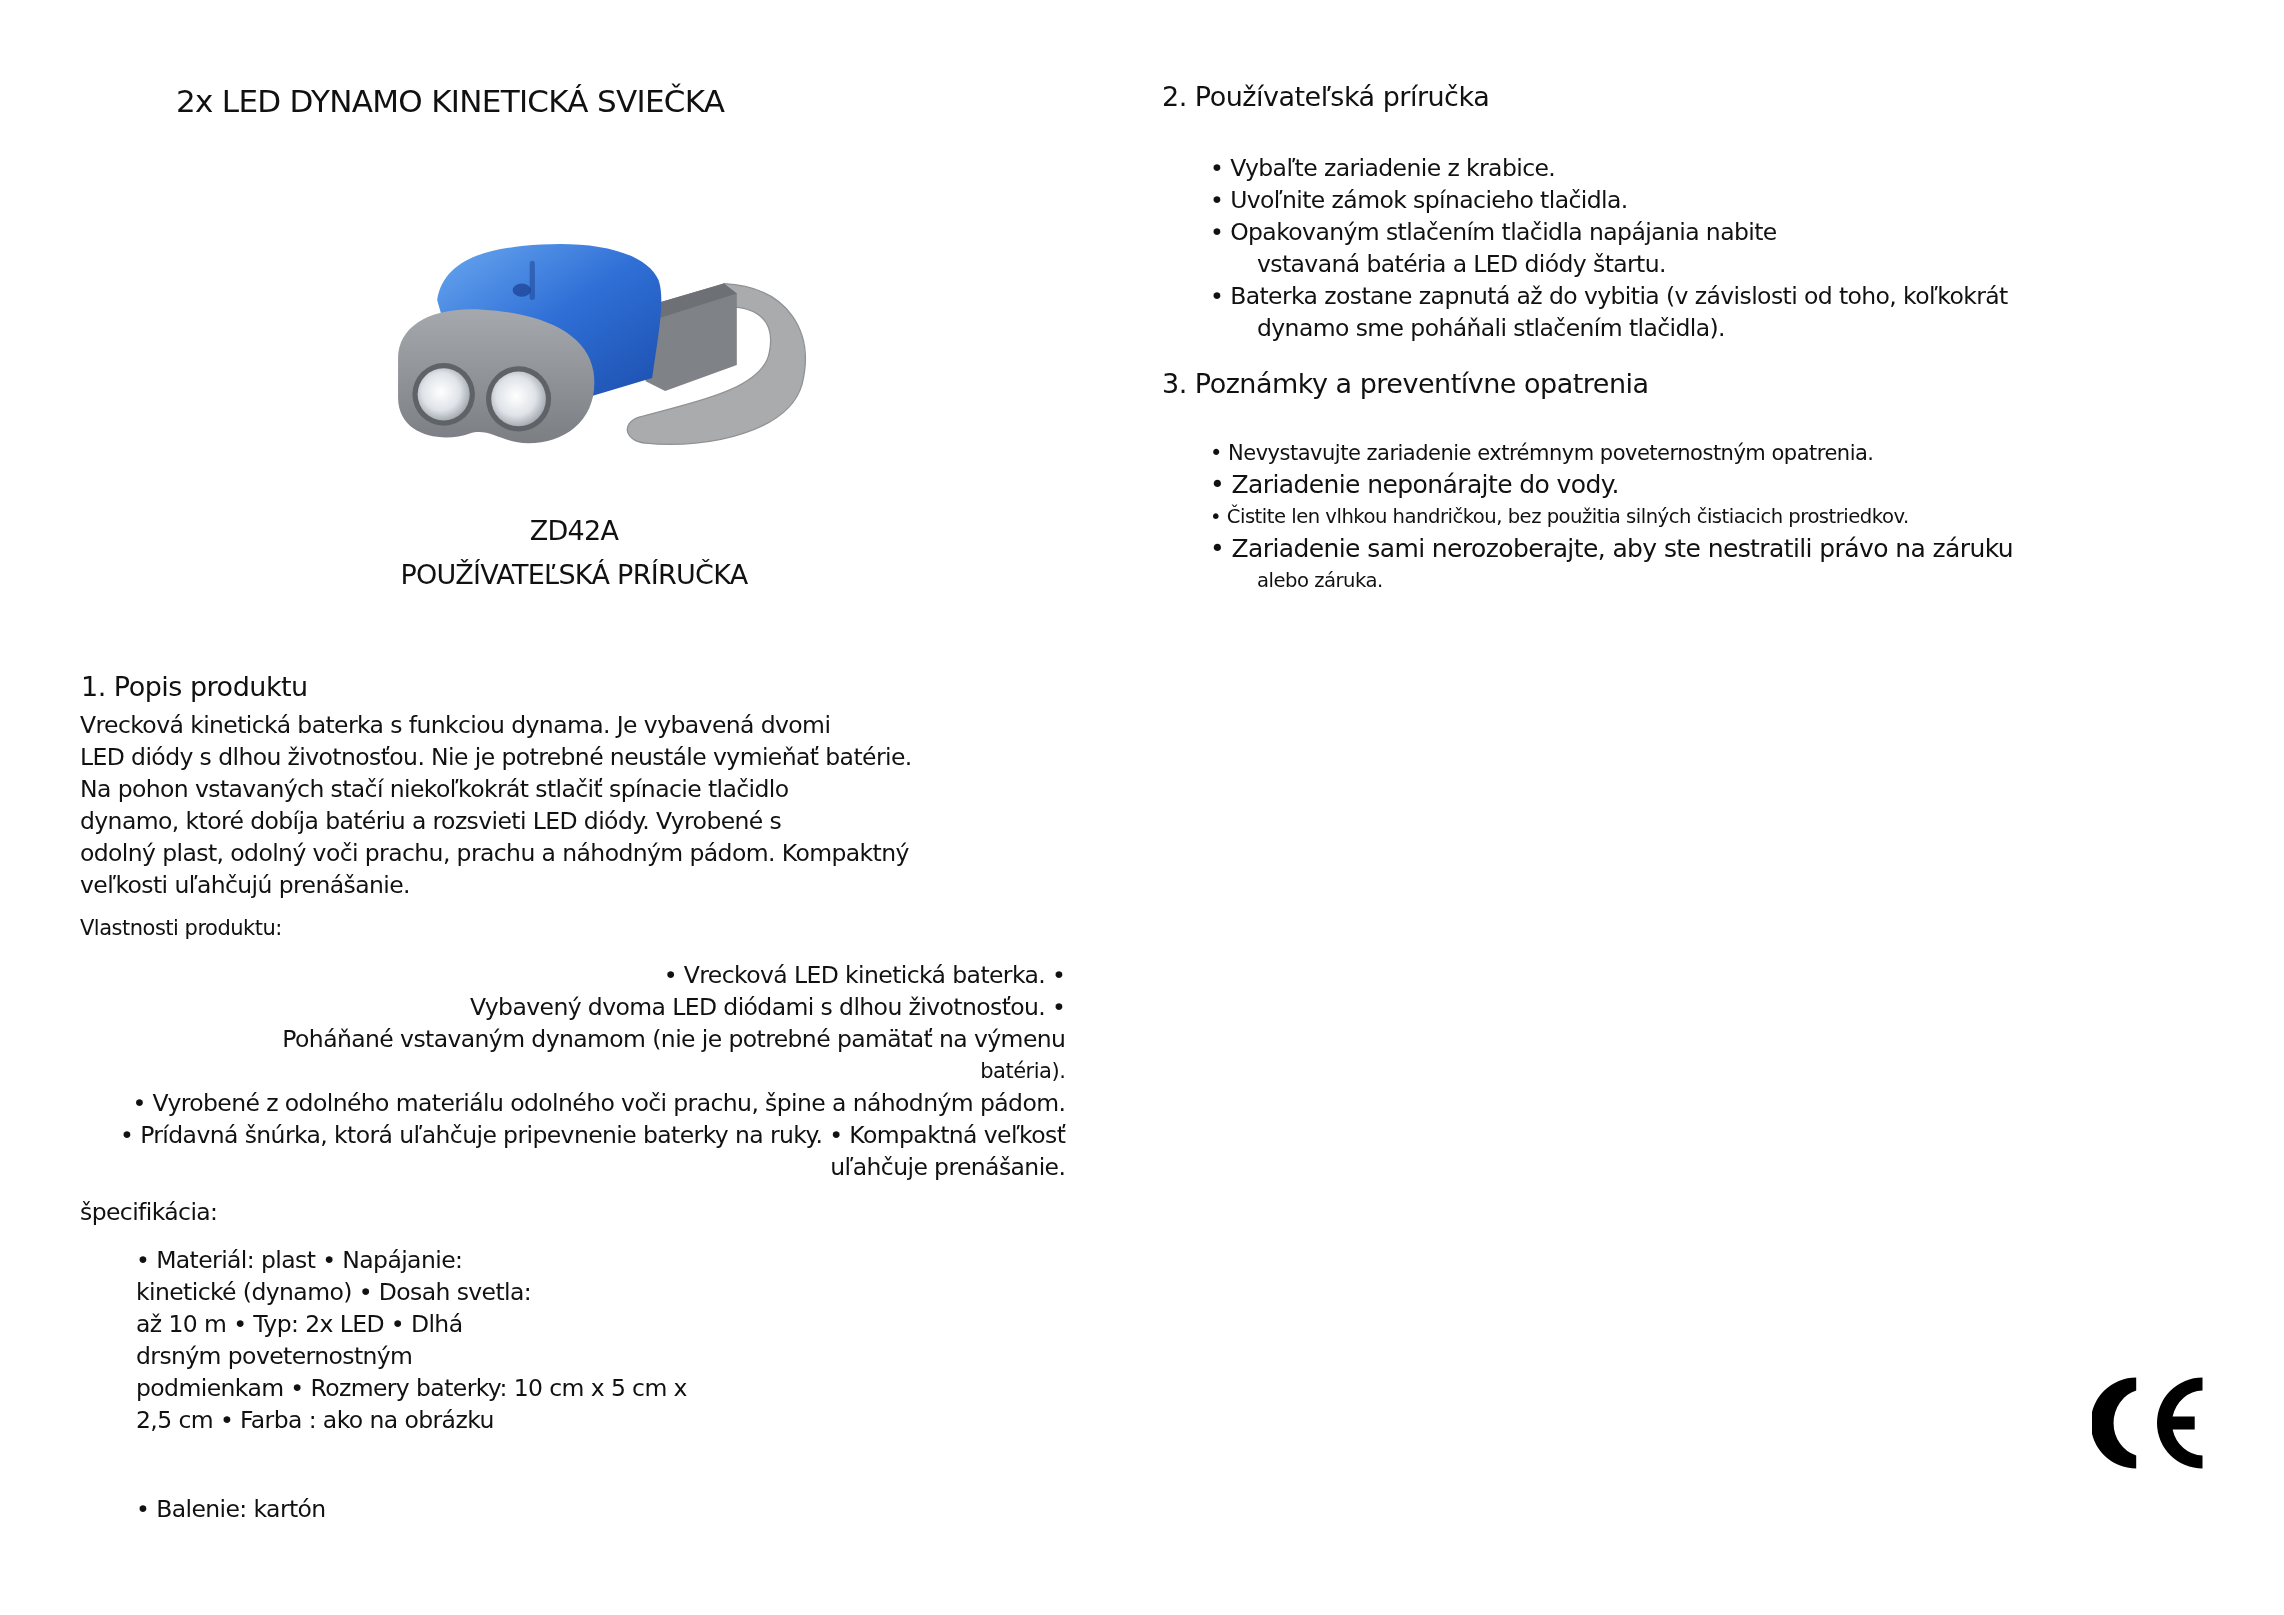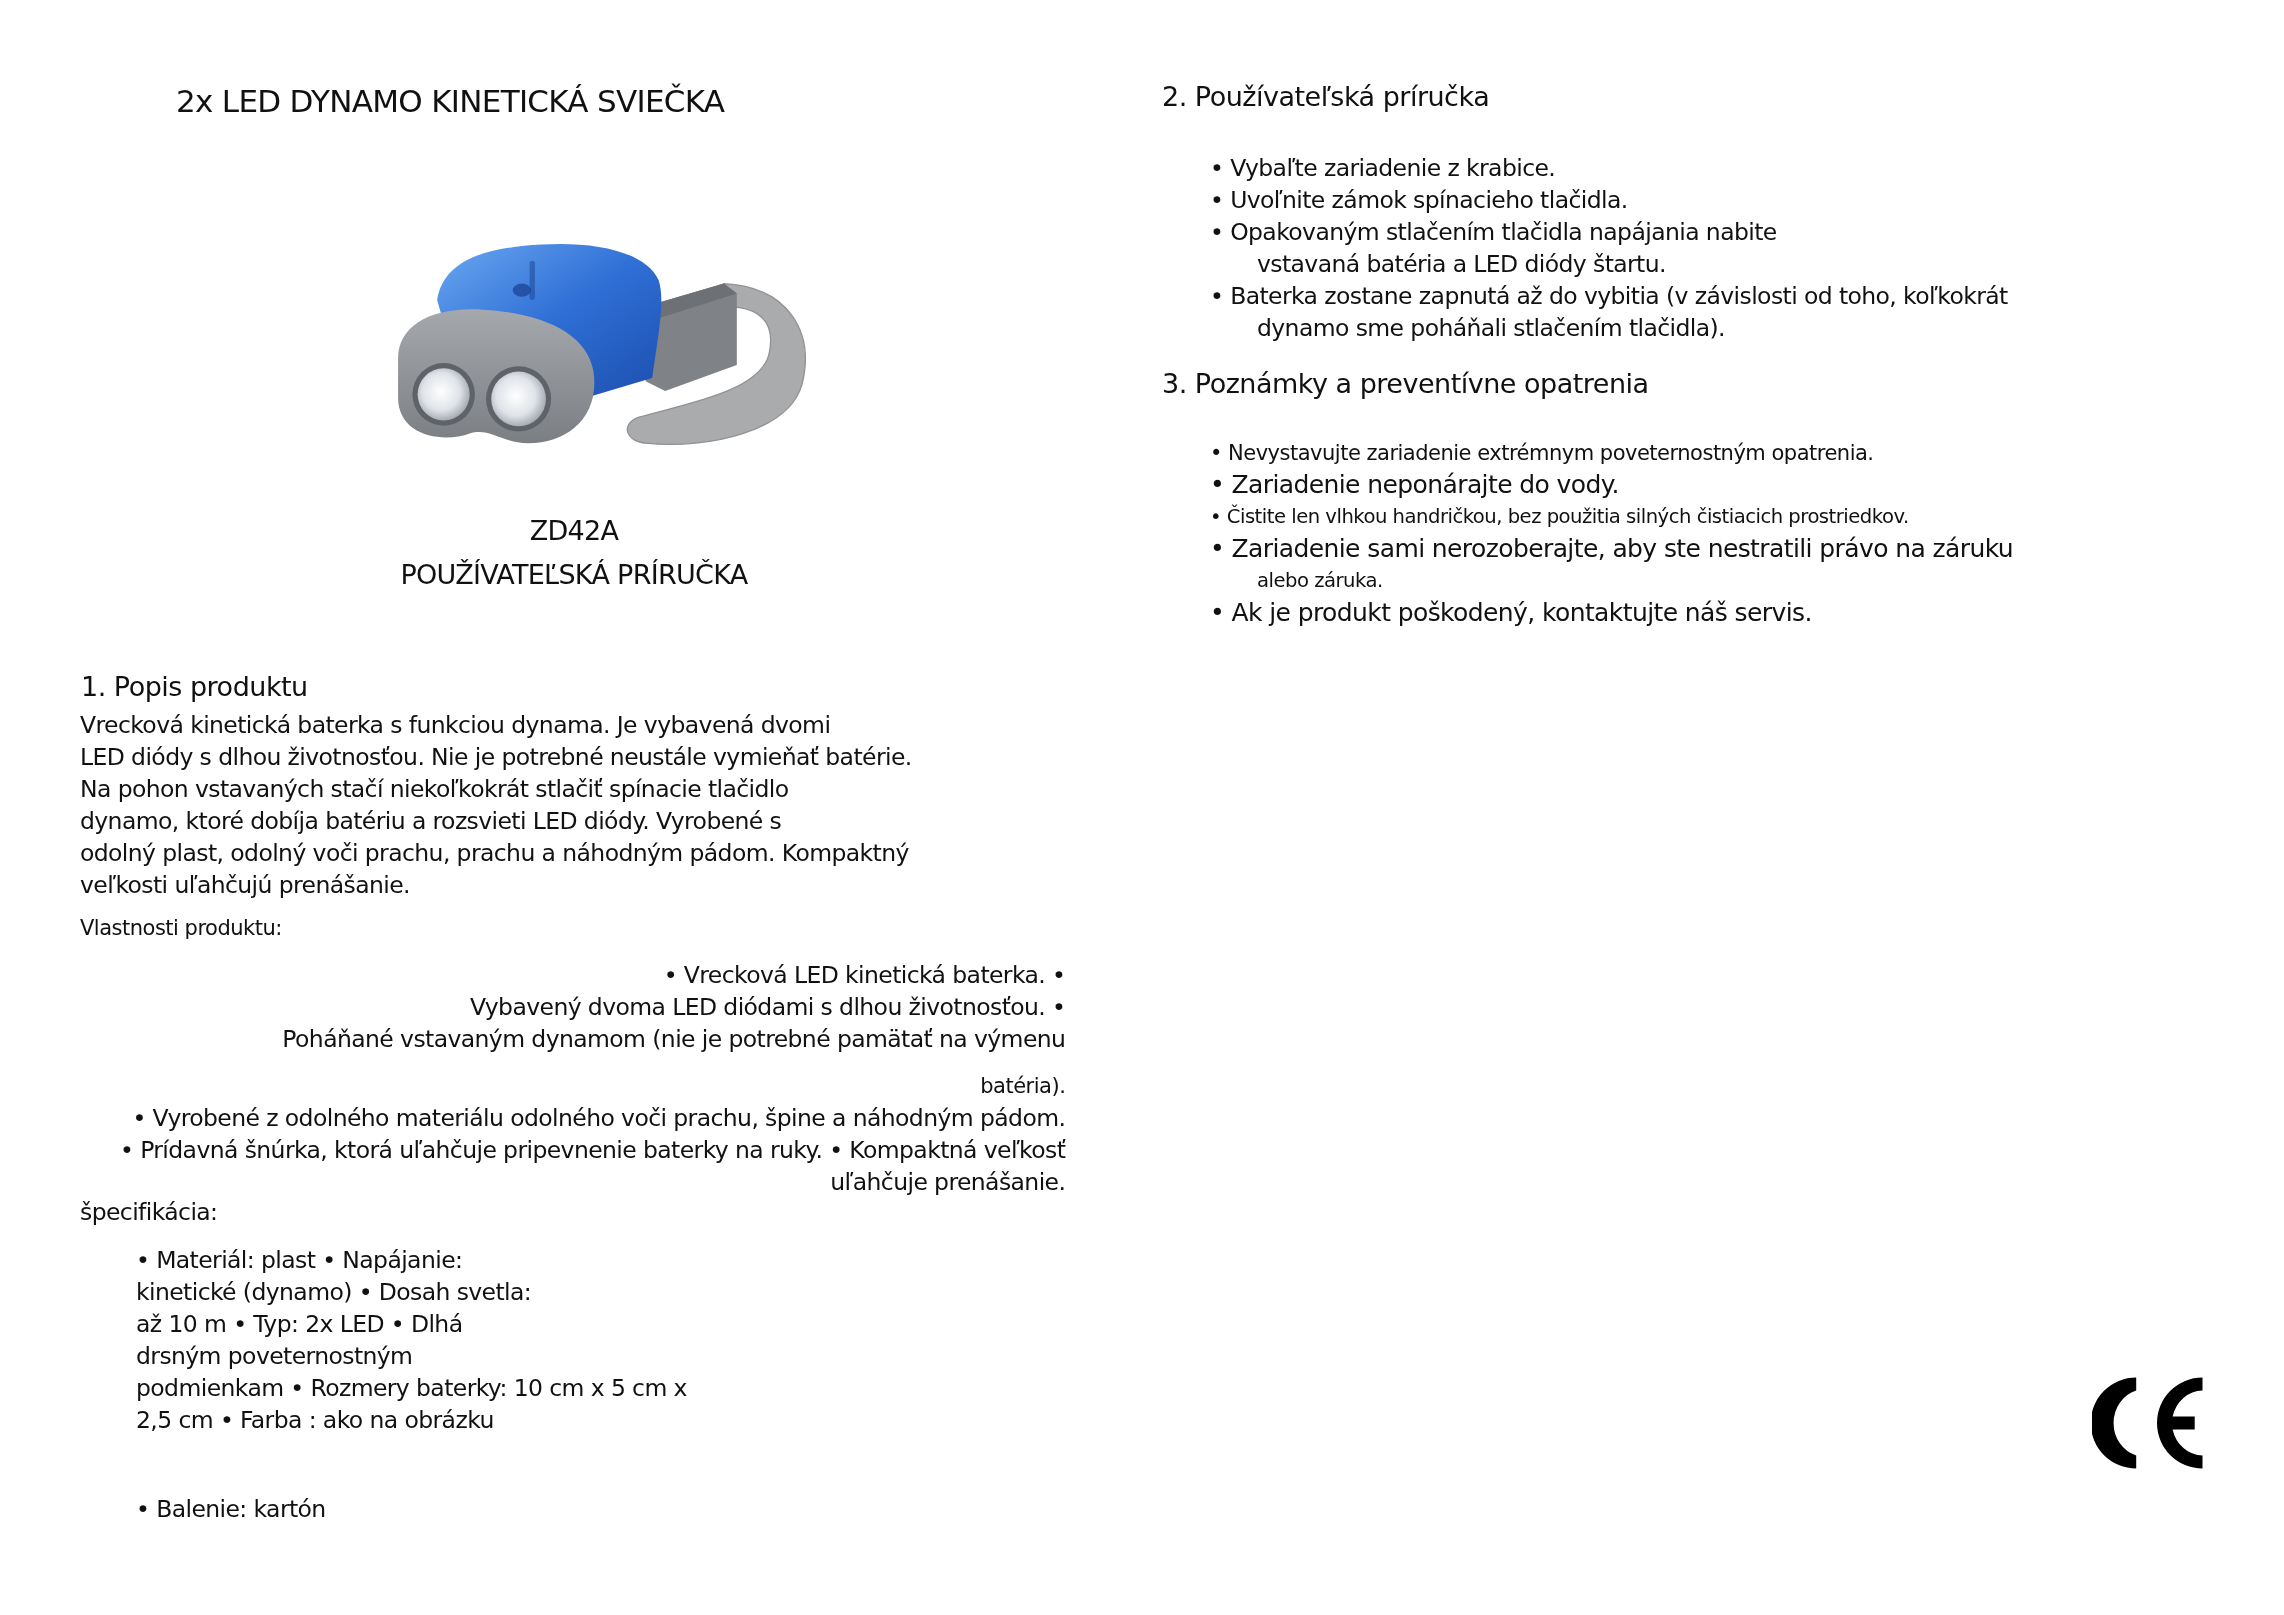--- a/index.html
+++ b/index.html
@@ -111,21 +111,21 @@
   <span class="line">dynamo, ktoré dobíja batériu a rozsvieti LED diódy. Vyrobené s</span>
   <span class="line">odolný plast, odolný voči prachu, prachu a náhodným pádom. Kompaktný</span>
   <span class="line">veľkosti uľahčujú prenášanie.</span>
 </div>
 
 <div class="abs props-head">Vlastnosti produktu:</div>
 <div class="abs txt props-list">
   <span class="line">• Vrecková LED kinetická baterka. •</span>
   <span class="line">Vybavený dvoma LED diódami s dlhou životnosťou. •</span>
   <span class="line">Poháňané vstavaným dynamom (nie je potrebné pamätať na výmenu</span>
-  <span class="line txt-sm" style="padding-left:40px;line-height:32px;margin-top:15px;">batéria).</span>
+  <span class="line txt-sm" style="padding-left:40px;line-height:32px;">batéria).</span>
   <span class="line">• Vyrobené z odolného materiálu odolného voči prachu, špine a náhodným pádom.</span>
   <span class="line">• Prídavná šnúrka, ktorá uľahčuje pripevnenie baterky na ruky. • Kompaktná veľkosť</span>
   <span class="line">uľahčuje prenášanie.</span>
 </div>
 
 <div class="abs spec-head">špecifikácia:</div>
 <div class="abs txt spec-list">
   <span class="line">• Materiál: plast • Napájanie:</span>
   <span class="line">kinetické (dynamo) • Dosah svetla:</span>
   <span class="line">až 10 m • Typ: 2x LED • Dlhá</span>
@@ -145,21 +145,20 @@
   <span class="line indent2">dynamo sme poháňali stlačením tlačidla).</span>
 </div>
 
 <div class="abs h-section sec3-head">3. Poznámky a preventívne opatrenia</div>
 <div class="abs txt sec3-list">
   <span class="line note-sm">• Nevystavujte zariadenie extrémnym poveternostným opatrenia.</span>
   <span class="line note-md">• Zariadenie neponárajte do vody.</span>
   <span class="line note-xs">• Čistite len vlhkou handričkou, bez použitia silných čistiacich prostriedkov.</span>
   <span class="line note-md">• Zariadenie sami nerozoberajte, aby ste nestratili právo na záruku</span>
   <span class="line note-xs indent2">alebo záruka.</span>
-  <span class="line note-md">• Ak je produkt poškodený, kontaktujte náš servis.</span>
 </div>
 
 <div class="abs ce-mark">
   <svg width="117" height="98" viewBox="0 0 180 150">
     <path d="M 68 5 A 68 68 0 0 0 68 145 L 68 125 A 48 52 0 0 1 68 25 Z" fill="#000000"></path>
     <path d="M 170 5 A 68 68 0 0 0 170 145 L 170 125 A 48 52 0 0 1 124 85 L 158 85 L 158 65 L 124 65 A 48 52 0 0 1 170 25 Z" fill="#000000"></path>
   </svg>
 </div>
 
 

